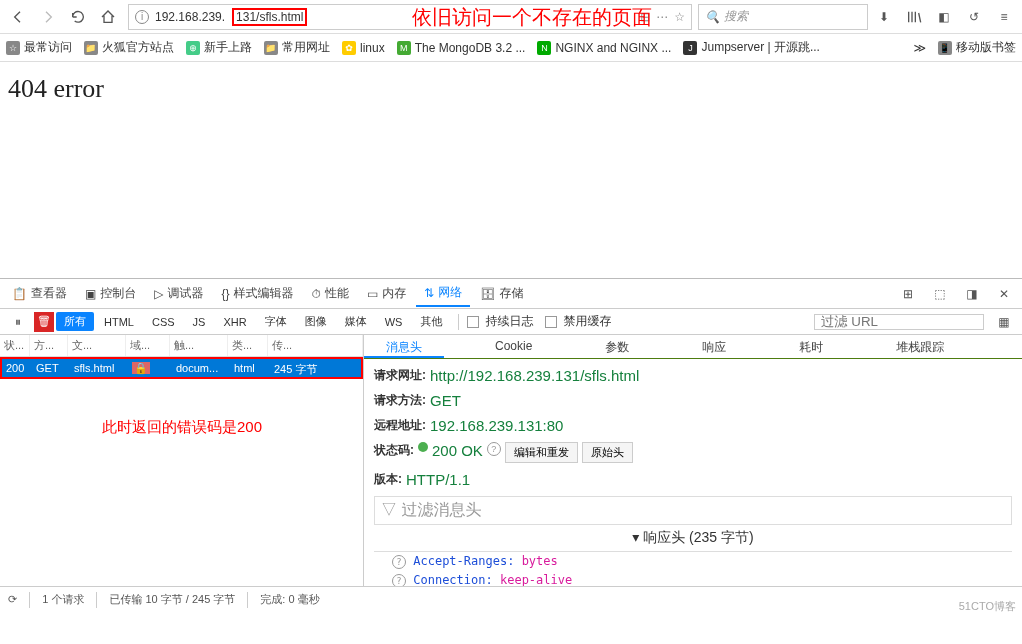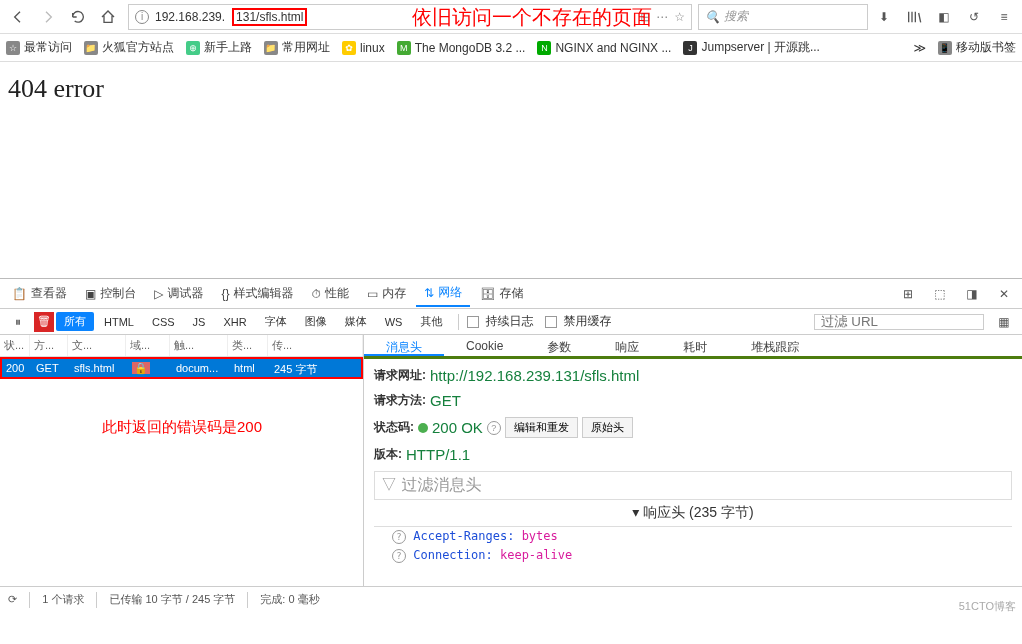--- a/index.html
+++ b/index.html
@@ -26,25 +26,25 @@
 .pill { padding: 2px 8px; font-size: 11px; }
 .pill.active { background: #0a84ff; color: #fff; border-radius: 2px; }
 .filter-input { margin-left: auto; width: 170px; height: 16px; border: 1px solid #ccc; padding: 0 6px; color: #999; }
 .dt-body { flex: 1; display: flex; overflow: hidden; }
 .req-pane { width: 364px; border-right: 1px solid #ccc; display: flex; flex-direction: column; }
 .req-head { height: 22px; display: flex; border-bottom: 1px solid #ddd; font-size: 11px; color: #666; }
 .req-head div { padding: 3px 4px; border-right: 1px solid #eee; overflow: hidden; }
 .req-row { height: 22px; display: flex; background: #0078d7; color: #fff; font-size: 11px; border: 2px solid red; }
 .req-row div { padding: 3px 4px; overflow: hidden; }
 .detail-pane { flex: 1; display: flex; flex-direction: column; overflow-y: auto; }
-.detail-tabs { height: 24px; display: flex; border-bottom: 3px solid #4d7c0f; }
+.detail-tabs { height: 24px; display: flex; border-bottom: 1px solid #4d7c0f; gap: 29px; }
 .dtab { padding: 4px 22px; font-size: 12px; color: #444; }
 .dtab.active { color: #0a84ff; border-bottom: 2px solid #0a84ff; }
 .detail-body { padding: 8px 10px; font-size: 13px; }
-.drow { display: flex; align-items: center; margin-bottom: 8px; gap: 4px; }
+.drow { display: flex; align-items: flex-start; margin-bottom: 8px; gap: 4px; }
 .dlbl { font-size: 12px; color: #333; font-weight: 600; }
 .dval { font-family: Liberation Sans, sans-serif; font-size: 15px; color: #15803d; }
 .status-dot { width: 10px; height: 10px; background: #4caf50; border-radius: 50%; display: inline-block; }
 .btn-sm { border: 1px solid #ccc; padding: 2px 8px; font-size: 11px; background: #f5f5f5; }
 .filter-hdr { border: 1px solid #ddd; padding: 3px 6px; color: #999; font-size: 16px; margin-top: 4px; }
 .hdr-section { border-bottom: 1px solid #ddd; padding: 4px 6px; font-size: 14px; text-align: center; }
 .hdr-kv { padding: 2px 0 2px 18px; font-size: 12px; font-family: Consolas, monospace; }
 .hdr-k { color: #1d4ed8; }
 .hdr-v { color: #d81b9c; }
 .statusbar { height: 26px; border-top: 1px solid #ccc; display: flex; align-items: center; padding: 0 8px; gap: 12px; font-size: 11px; color: #555; }
@@ -222,20 +222,24 @@
       <div class="detail-body">
         <div class="drow">
             <span class="dlbl">请求网址:</span> 
             <span class="dval">http://192.168.239.131/sfls.html</span>
           </div>
         <div class="drow">
             <span class="dlbl">请求方法:</span> 
             <span class="dval">GET</span>
           </div>
         <div class="drow">
+            <span class="dlbl">远程地址:</span> 
+            <span class="dval">192.168.239.131:80</span>
+          </div>
+        <div class="drow">
             <span class="dlbl">状态码:</span> 
             <span class="status-dot"></span> 
             <span class="dval">200 OK</span> 
             <span class="q-circle">?</span> 
             <button class="btn-sm">编辑和重发</button> 
             <button class="btn-sm">原始头</button>
           </div>
         <div class="drow">
             <span class="dlbl">版本:</span> 
             <span class="dval">HTTP/1.1</span>

